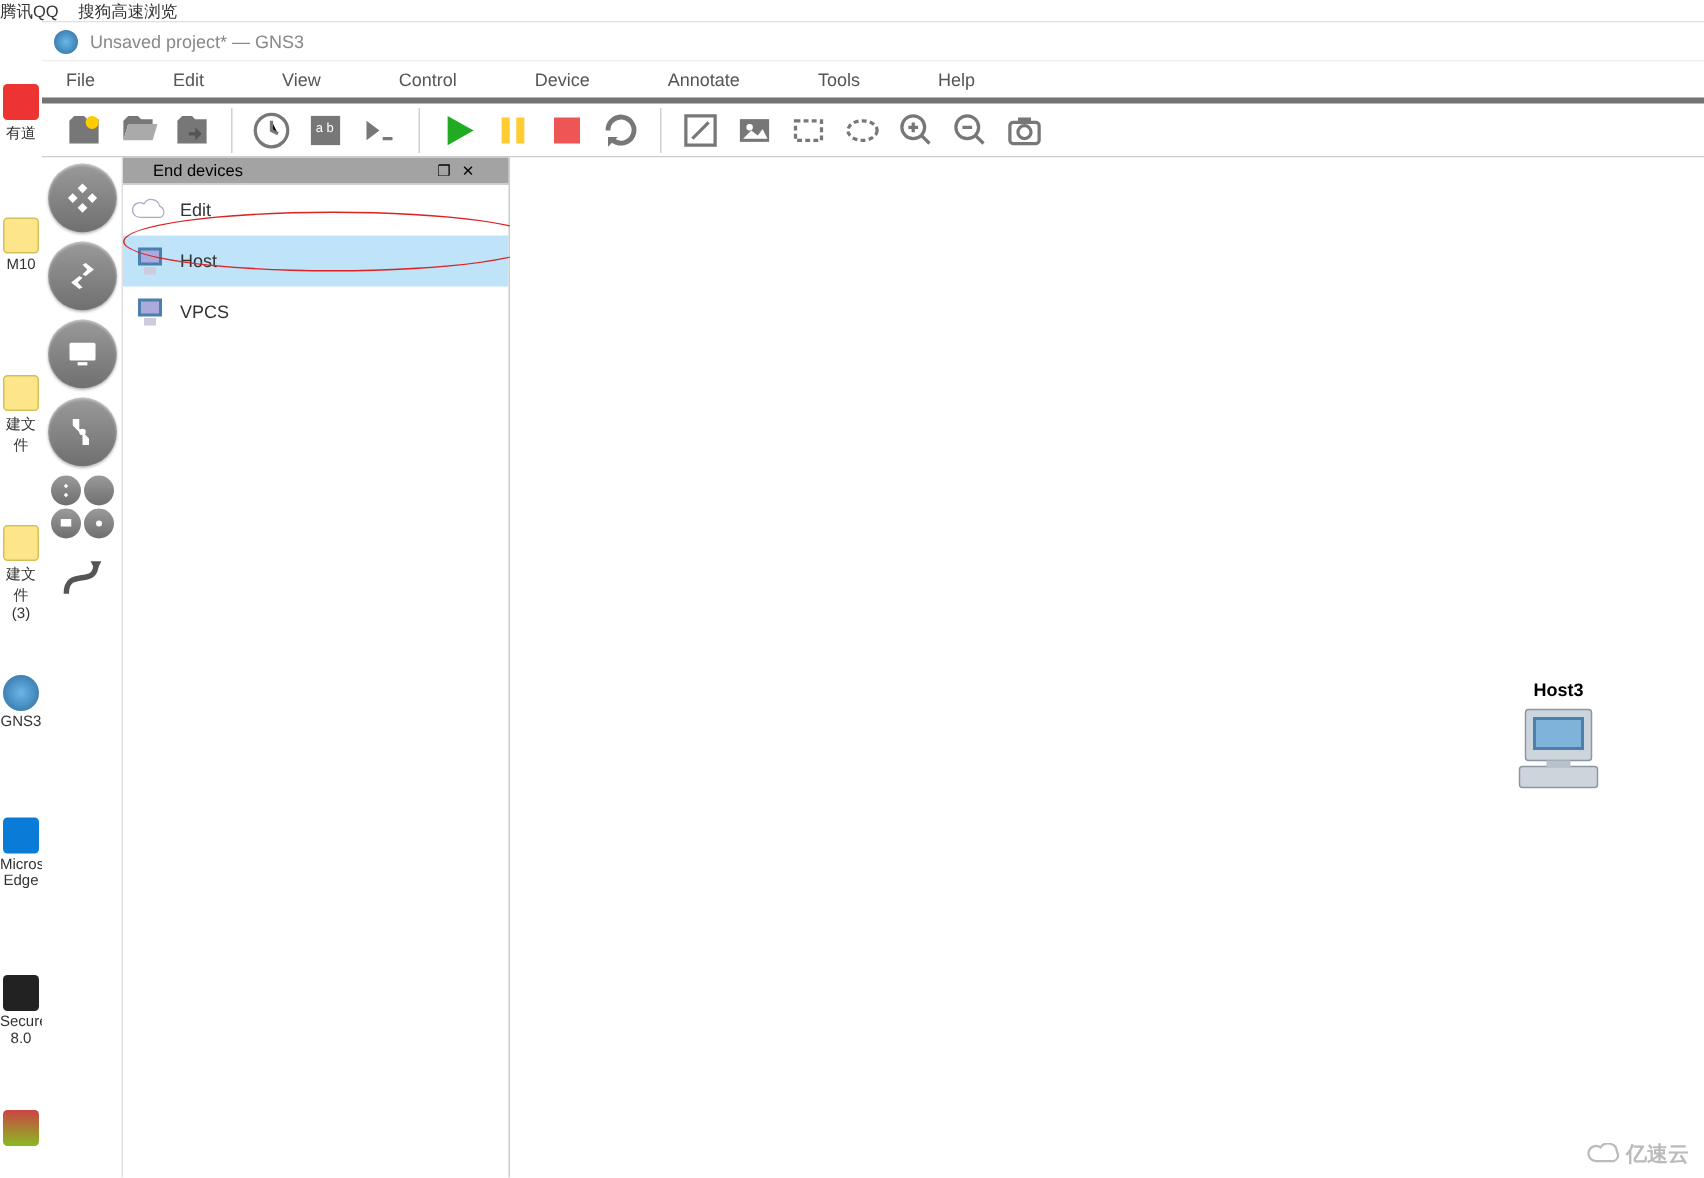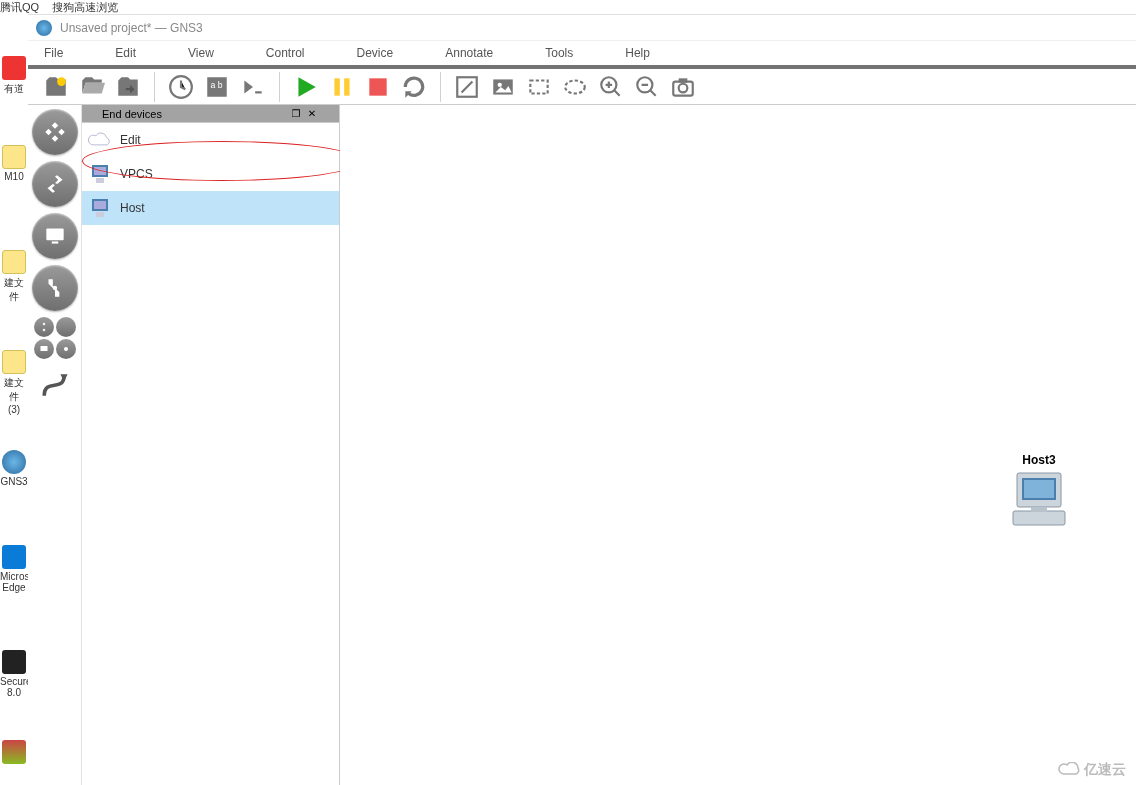--- a/index.html
+++ b/index.html
@@ -300,39 +300,39 @@
       </div>
       <div class="dock-list">
         <div class="dock-item">
           <span class="item-icon">
               <svg width="26" height="20" viewBox="0 0 32 20">
                 <path d="M8 16a6 6 0 1 1 3-11 7 7 0 0 1 13 2 5 5 0 0 1 1 9z" fill="#fff" stroke="#aac" stroke-width="1"></path>
               </svg>
             </span>
           <span>Edit</span>
         </div>
+        <div class="dock-item selected">
+          <span class="item-icon">
+              <svg width="24" height="24" viewBox="0 0 24 24">
+                <rect x="4" y="3" width="16" height="12" fill="#4a7fae"></rect>
+                <rect x="6" y="5" width="12" height="8" fill="#aad"></rect>
+                <rect x="8" y="16" width="8" height="5" fill="#ccd"></rect>
+              </svg>
+            </span>
+          <span>Host</span>
+        </div>
         <div class="dock-item">
           <span class="item-icon">
               <svg width="24" height="24" viewBox="0 0 24 24">
                 <rect x="4" y="3" width="16" height="12" fill="#4a7fae"></rect>
                 <rect x="6" y="5" width="12" height="8" fill="#aad"></rect>
                 <rect x="8" y="16" width="8" height="5" fill="#ccd"></rect>
               </svg>
             </span>
           <span>VPCS</span>
-        </div>
-        <div class="dock-item selected">
-          <span class="item-icon">
-              <svg width="24" height="24" viewBox="0 0 24 24">
-                <rect x="4" y="3" width="16" height="12" fill="#4a7fae"></rect>
-                <rect x="6" y="5" width="12" height="8" fill="#aad"></rect>
-                <rect x="8" y="16" width="8" height="5" fill="#ccd"></rect>
-              </svg>
-            </span>
-          <span>Host</span>
         </div>
       </div>
       <div class="red-ellipse" style="top:36px;"></div>
     </div>
 
     <div class="canvas">
 
       <div class="node" style="left:667px; top:348px;">
         <div class="label">Host3</div>
         <svg width="64" height="62" viewBox="0 0 64 62">

